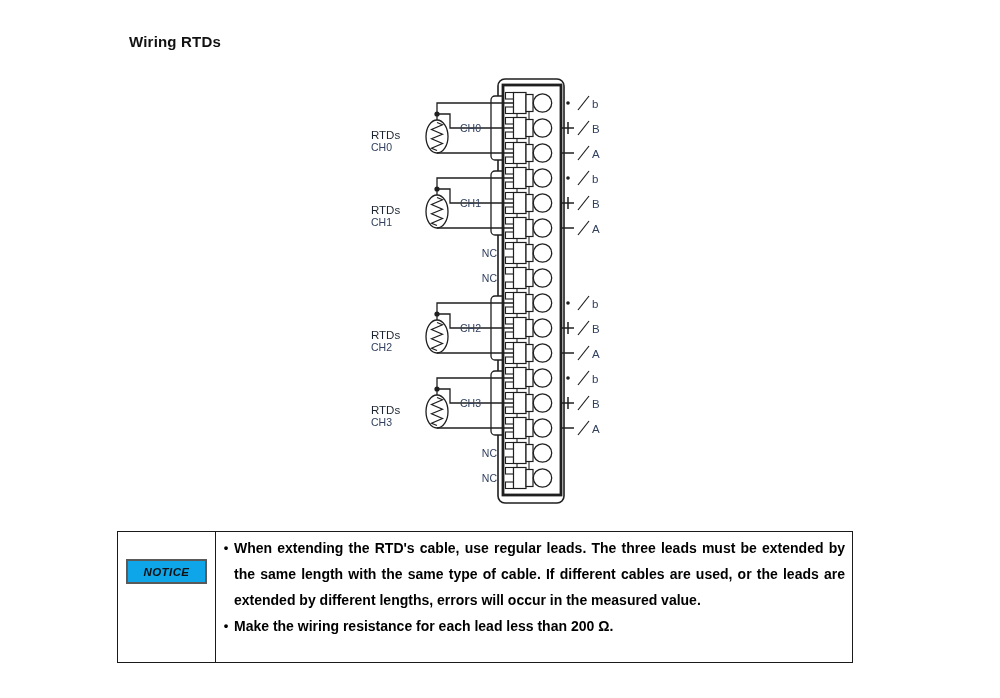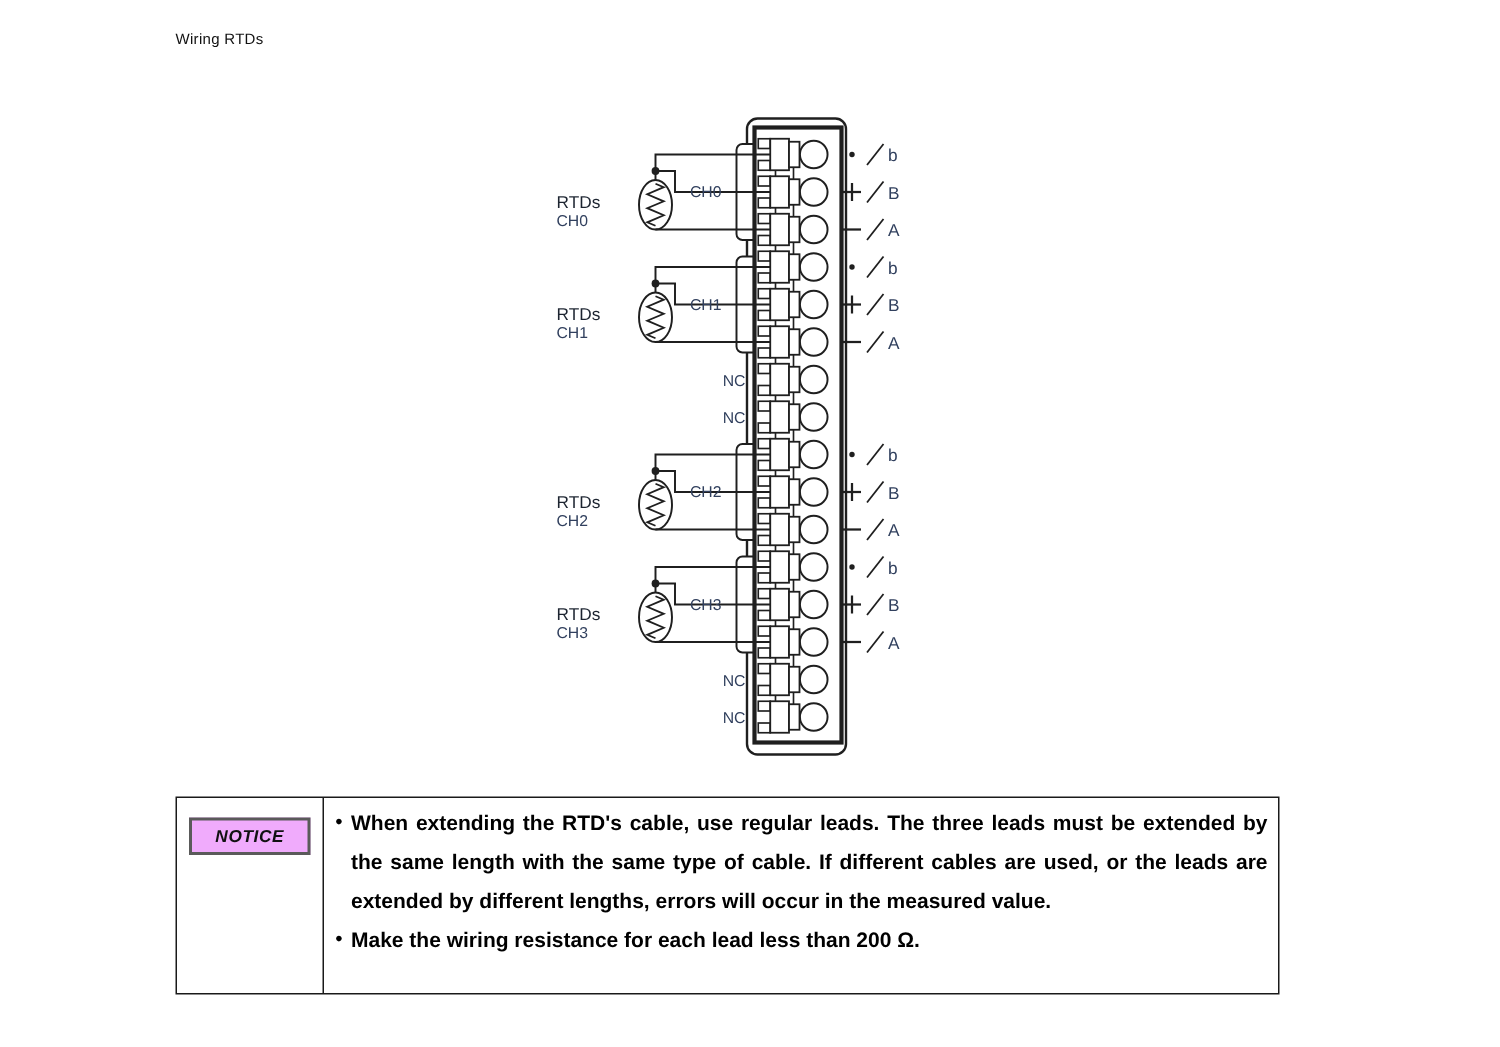--- a/index.html
+++ b/index.html
@@ -1,37 +1,37 @@
 <!DOCTYPE html>
 <html><head>
 <meta charset="utf-8">
 <style>
   html,body{margin:0;padding:0;}
   body{
     width:1000px;height:698px;position:relative;background:#ffffff;
     font-family:"Liberation Sans",sans-serif;overflow:hidden;
   }
   .page-title{
-    position:absolute;left:117px;top:21px;margin:0;
-    font-size:10px;font-weight:normal;color:#111111;letter-spacing:0.2px;
+    position:absolute;left:117px;top:21px;margin:12px;
+    font-size:15px;font-weight:bold;color:#111111;letter-spacing:0.2px;
   }
   #wiring-svg{position:absolute;left:0;top:0;}
   .notice{
     position:absolute;left:117px;top:531px;width:736px;height:132px;
     border:1.6px solid #1a1a1a;box-sizing:border-box;display:flex;background:#ffffff;
   }
   .notice-left{
     width:97px;flex:0 0 97px;border-right:1.4px solid #1a1a1a;
     display:flex;justify-content:center;align-items:flex-start;
   }
   .notice-badge{
-    margin-top:13px;width:81px;height:25px;border:2px solid #5a5a5a;
+    margin-top:27px;width:81px;height:25px;border:2px solid #5a5a5a;
     display:flex;align-items:center;justify-content:center;
     font-size:11.5px;font-weight:bold;font-style:italic;color:#111;
-    letter-spacing:0.4px;box-sizing:border-box;background:#f0abfc;
+    letter-spacing:0.4px;box-sizing:border-box;background:#0ea5e9;
   }
   .notice-body{flex:1;padding:3px 5px 3px 2px;}
   .notice-item{display:flex;}
   .notice-item .bullet{
     flex:0 0 16px;text-align:center;font-size:13px;font-weight:bold;
     line-height:26px;color:#000;
   }
   .notice-item .item-text{
     flex:1;font-size:14px;font-weight:bold;color:#000;
     line-height:26px;text-align:justify;padding-right:2px;

